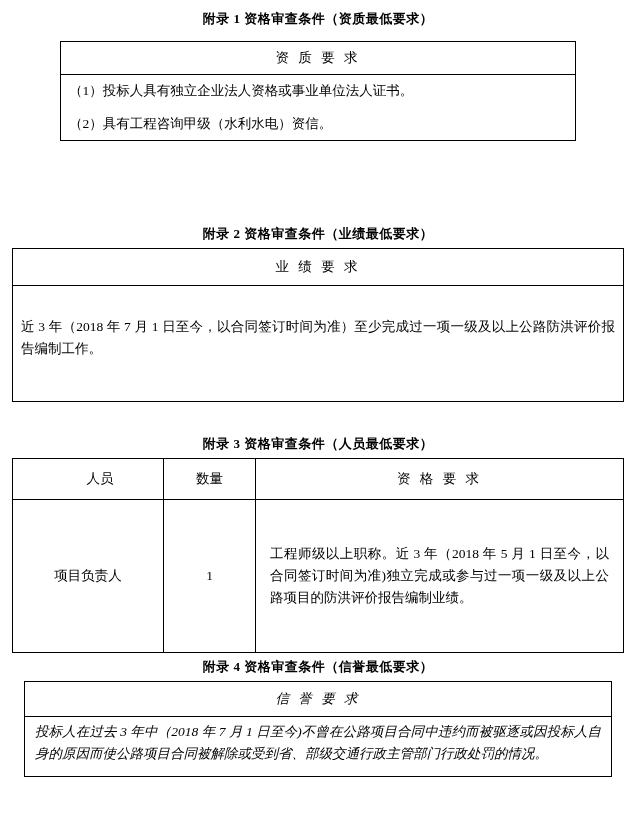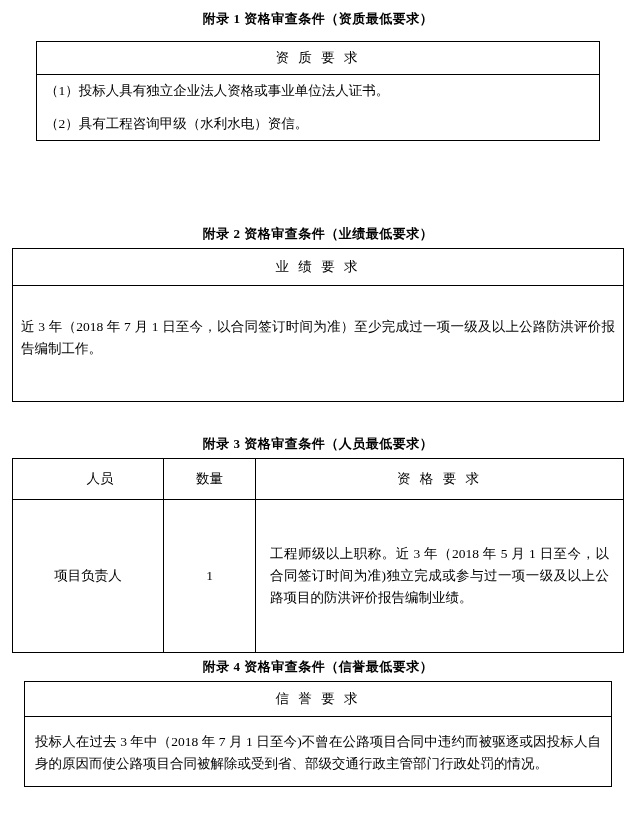--- a/index.html
+++ b/index.html
@@ -52,21 +52,21 @@
   .cell-text {
     text-align: justify;
     line-height: 1.75;
   }
   .center {
     text-align: center;
   }
 
   
   #sec1 { top: 10px; }
-  #sec1 table { width: 564px; margin: 13px auto; }
+  #sec1 table { width: 516px; margin: 13px auto; }
   #sec1 .row-hdr td { height: 22px; }
   #sec1 .row-body td { border-top: none; border-bottom: none; height: 22px; }
   #sec1 .row-last td { border-top: none; height: 22px; }
 
   
   #sec2 { top: 225px; }
   #sec2 table { width: 612px; margin: 0 12px; }
   #sec2 .hdr-cell { height: 26px; }
   #sec2 .body-cell { height: 80px; vertical-align: top; padding-top: 30px; }
 
@@ -74,23 +74,23 @@
   #sec3 { top: 435px; }
   #sec3 table { width: 612px; margin: 0 12px; }
   #sec3 .c1 { width: 110px; padding-left: 32px; }
   #sec3 .c2 { width: 75px; }
   #sec3 .hdr-row td { height: 30px; }
   #sec3 .body-row td { height: 140px; }
   #sec3 .body-row td.desc { vertical-align: middle; padding: 6px 14px; }
 
   
   #sec4 { top: 658px; }
-  #sec4 table { width: 588px; margin: 0 auto; }
+  #sec4 table { width: 588px; margin: 0 auto; font-style: italic; }
   #sec4 .hdr-cell { height: 24px; }
-  #sec4 .body-cell { vertical-align: top; padding: 14px 10px 10px 10px; }
+  #sec4 .body-cell { vertical-align: top; padding: 4px 10px 10px 10px; }
 </style>
 </head>
 <body>
 
 <div class="page">
 
   <div class="section" id="sec1">
     <div class="sec-title">附录 1  资格审查条件（资质最低要求）</div>
     <table class="doc-table">
       <tbody>

